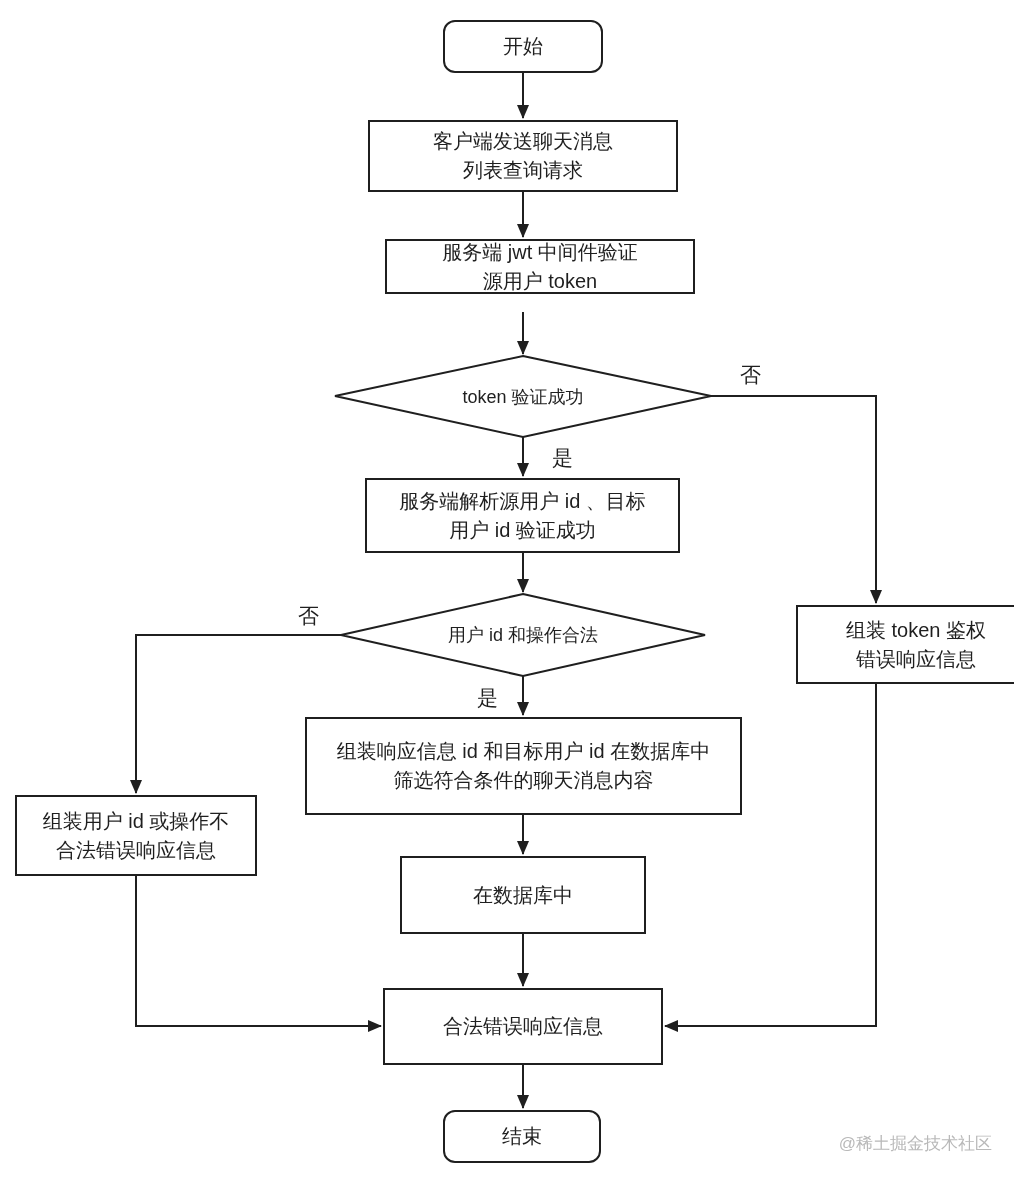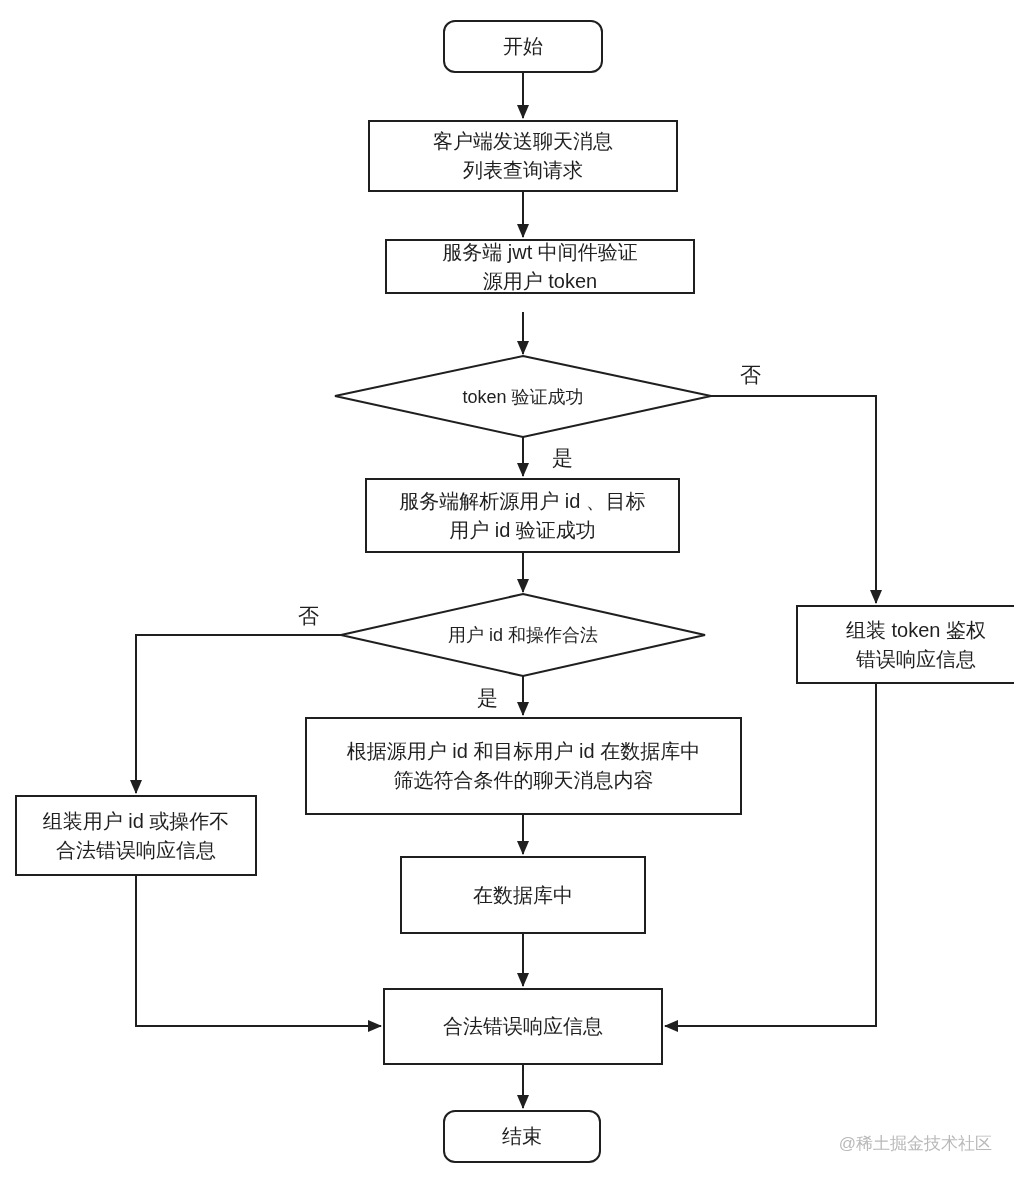--- a/index.html
+++ b/index.html
@@ -100,21 +100,21 @@
   <div class="node" style="left:368px; top:239px; width:310px; height:55px;margin-left:17px;">服务端 jwt 中间件验证
 源用户 token</div>
 
   <div class="diamond-label" style="left:335px; top:356px; width:376px; height:81px;">token 验证成功</div>
 
   <div class="node" style="left:365px; top:478px; width:315px; height:75px;">服务端解析源用户 id 、目标
 用户 id 验证成功</div>
 
   <div class="diamond-label" style="left:341px; top:594px; width:364px; height:82px;">用户 id 和操作合法</div>
 
-  <div class="node" style="left:305px; top:717px; width:437px; height:98px;">根据源用户 id 和目标用户 id 在数据库中
+  <div class="node" style="left:305px; top:717px; width:437px; height:98px;">组装响应信息 id 和目标用户 id 在数据库中
 筛选符合条件的聊天消息内容</div>
 
   <div class="node" style="left:400px; top:856px; width:246px; height:78px;">在数据库中</div>
 
   <div class="node" style="left:383px; top:988px; width:280px; height:77px;">合法错误响应信息</div>
 
   <div class="node rounded" style="left:443px; top:1110px; width:158px; height:53px;">结束</div>
 
   <div class="node" style="left:796px; top:605px; width:240px; height:79px;">组装 token 鉴权
 错误响应信息</div>

